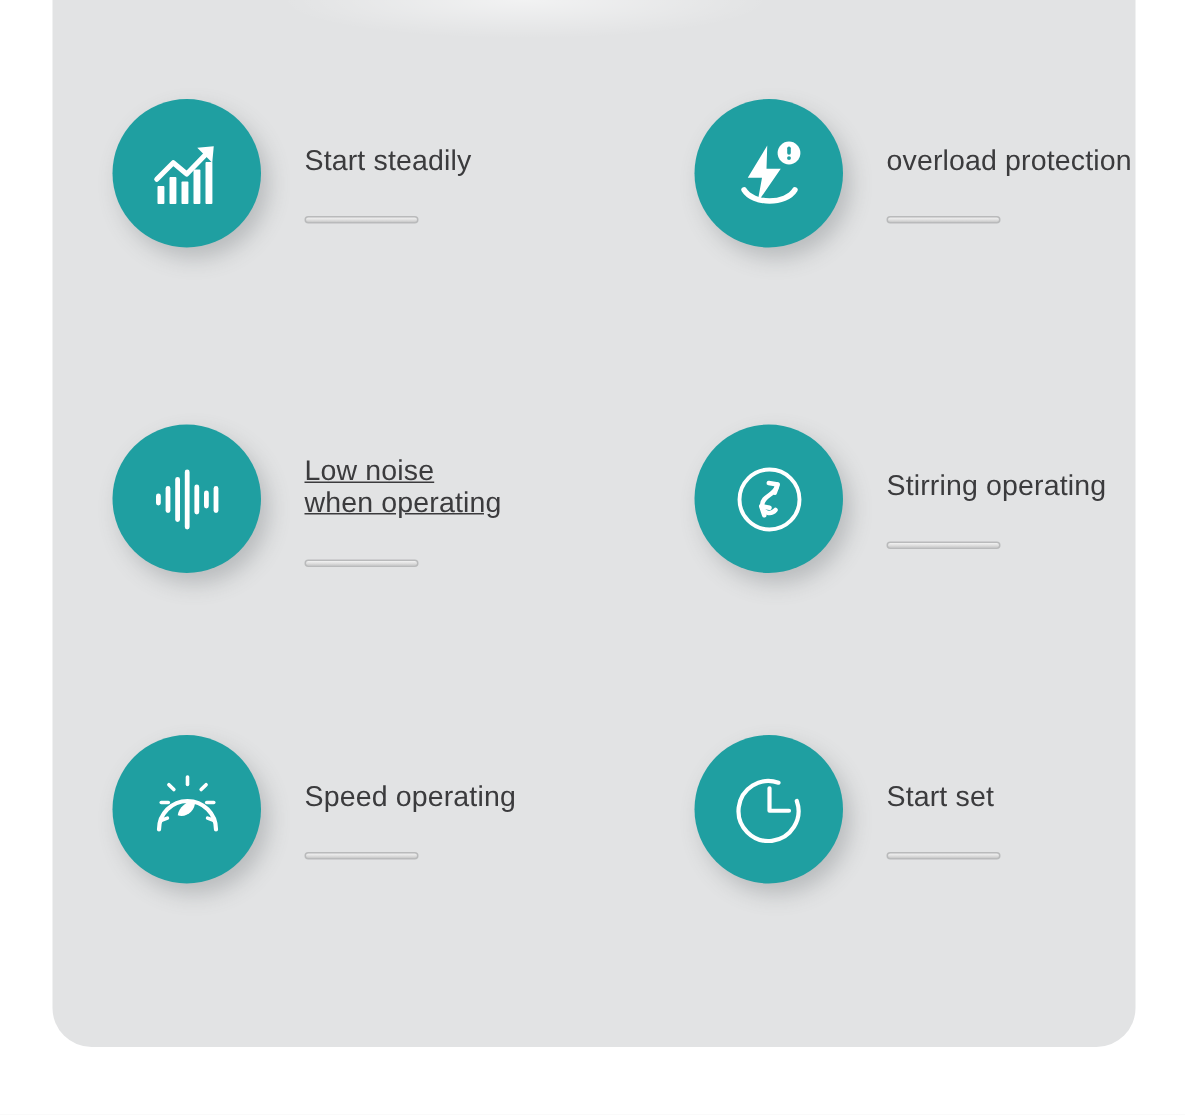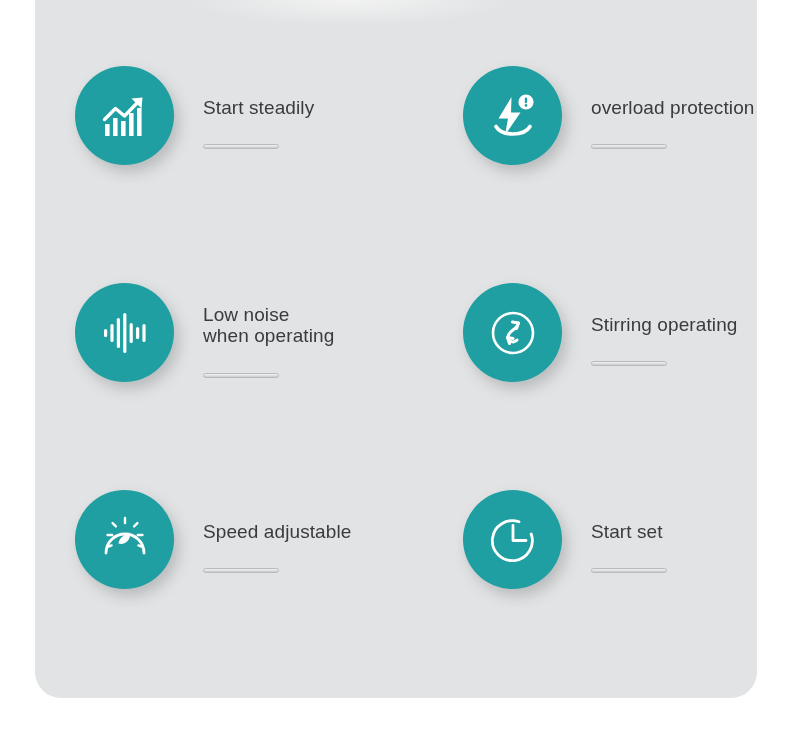--- a/index.html
+++ b/index.html
@@ -97,20 +97,21 @@
     top: 31px;
     font-size: 19px;
     font-weight: 400;
     line-height: 21px;
     color: #3b3b3d;
     letter-spacing: 0.1px;
     white-space: pre-line;
   }
   .label.two-line {
     top: 21px;
+    text-decoration: underline;
   }
   .divider {
     position: absolute;
     left: 0;
     top: 78px;
     width: 76px;
     height: 5px;
     border-radius: 3px;
     background: linear-gradient(180deg, #f2f2f2 0%, #dcdcdc 60%, #c9c9c9 100%);
     border: 1px solid #b9babb;
@@ -219,21 +220,21 @@
                 <line x1="15.6" y1="11.1" x2="18.9" y2="14.4"></line>
                 <line x1="10.5" y1="23" x2="15.2" y2="23"></line>
                 <line x1="10.2" y1="35" x2="14.6" y2="33.4"></line>
                 <line x1="45.8" y1="35" x2="41.4" y2="33.4"></line>
               </g>
               <path d="M33 22 C29 21, 22 26, 21.5 31.5 C26.5 33.5, 33.5 29, 33 22 Z" fill="#ffffff"></path>
             </svg>
           </span>
         </div>
         <div class="meta">
-          <div class="label">Speed adjustable</div>
+          <div class="label">Speed operating</div>
           <div class="divider"></div>
         </div>
       </div>
 
       <div class="feature col-right row-3">
         <div class="badge">
           <span>
             <svg viewBox="0 0 56 56" aria-hidden="true">
               <path d="M34 9.8 A20 20 0 1 0 46.2 22" fill="none" stroke="#ffffff" stroke-width="2.8" stroke-linecap="round"></path>
               <path d="M28 13.5 L28 28.5 L41 28.5" fill="none" stroke="#ffffff" stroke-width="2.8" stroke-linecap="round" stroke-linejoin="round"></path>

